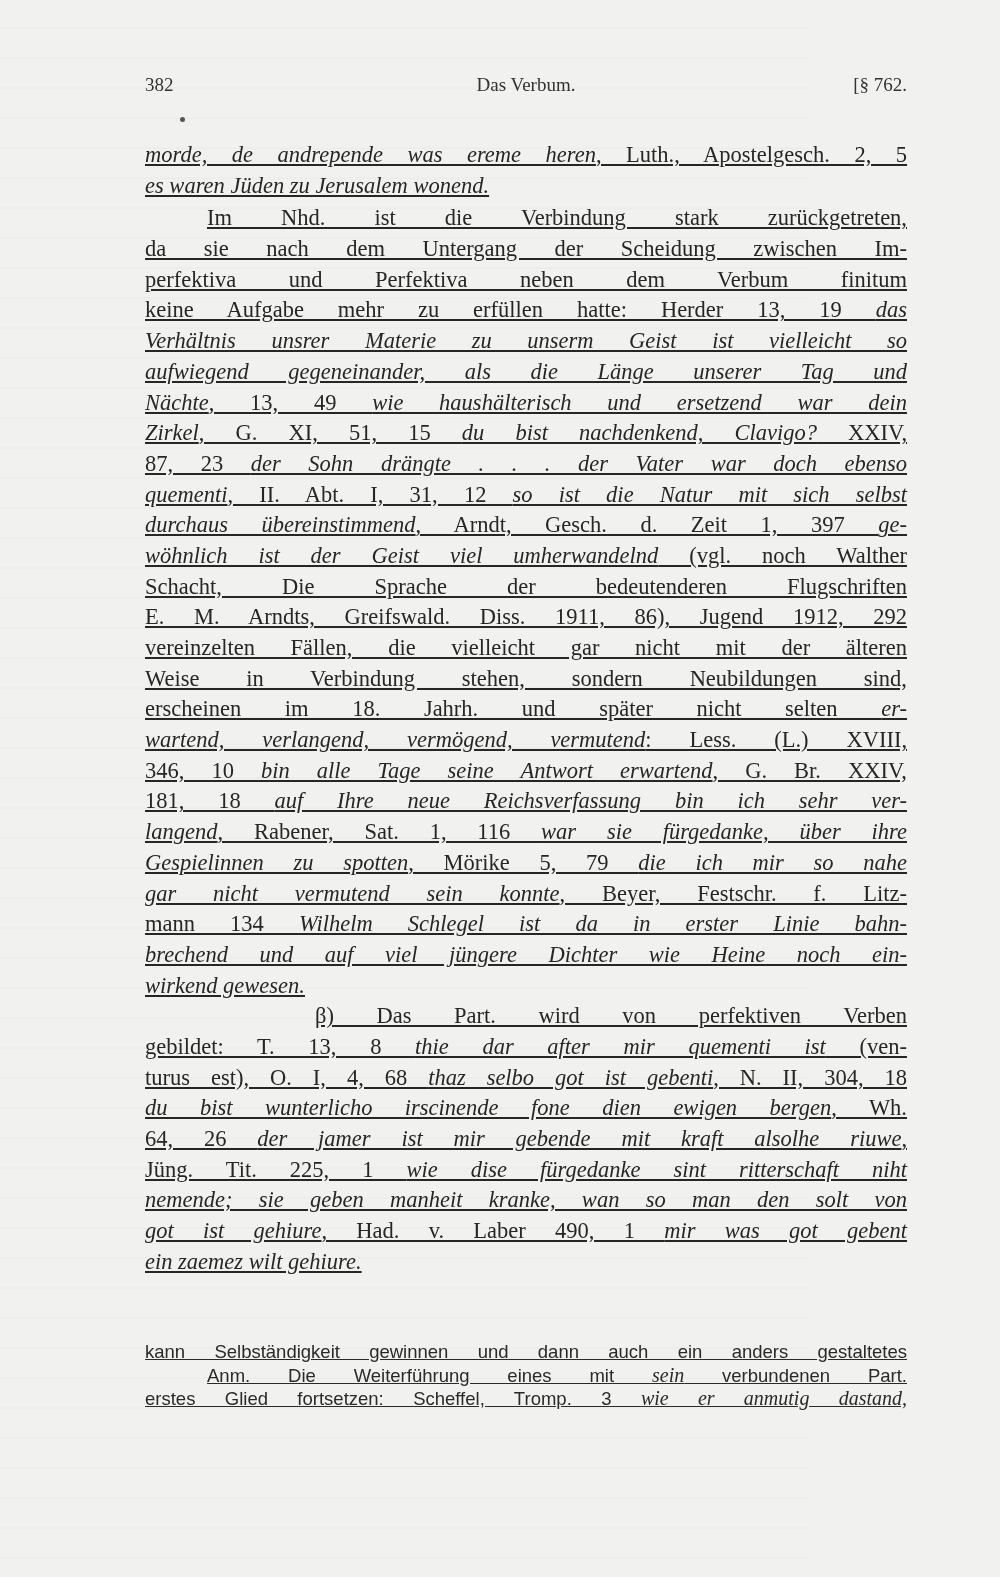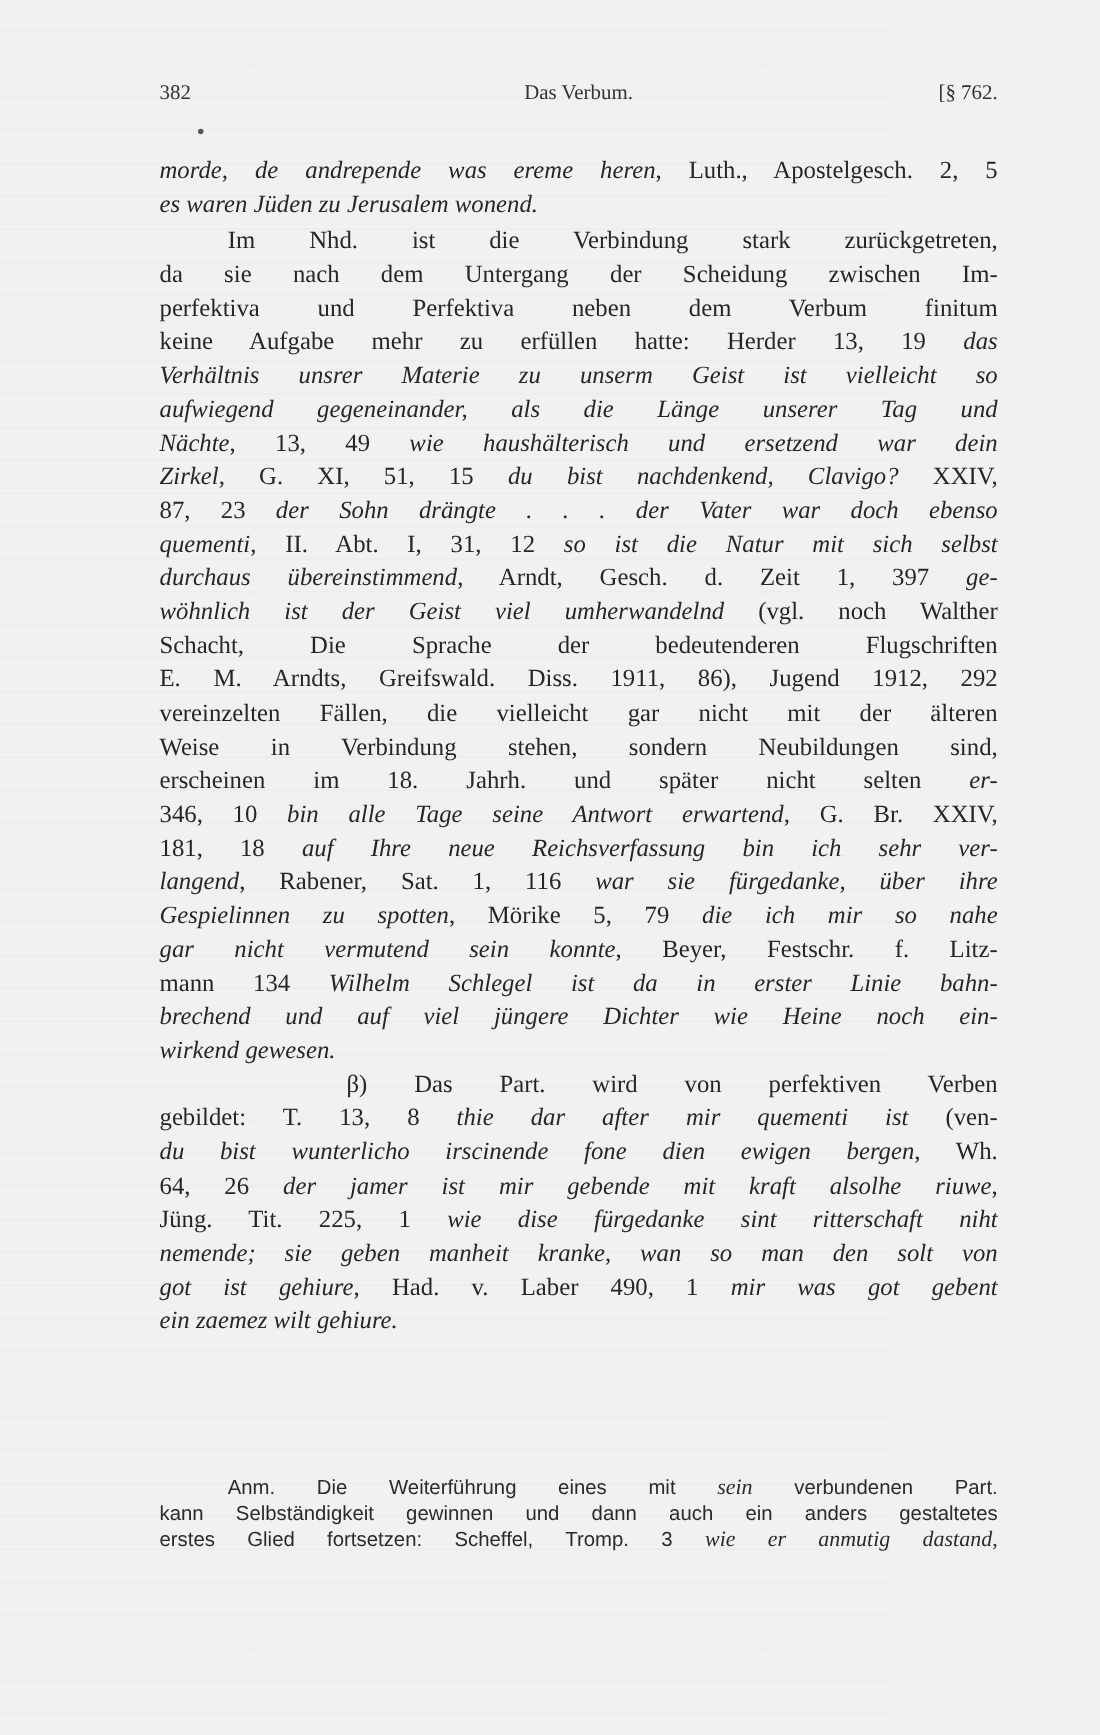--- a/index.html
+++ b/index.html
@@ -28,20 +28,21 @@
 
   .body-text {
     position: absolute; left: 145px; top: 140px; width: 762px;
     font-family: "Liberation Serif", "DejaVu Serif", serif;
     font-size: 22.5px; color: #262626;
   }
   .line {
     display: block; height: 30.7px; line-height: 30.7px;
     text-align: justify; text-align-last: justify; white-space: nowrap;
     overflow: visible;
+    text-decoration: underline;
   }
   .line.last { text-align-last: left; }
   .line.indent { padding-left: 62px; }
   .line.indent-beta { padding-left: 170px; }
   .line .it { font-style: italic; }
 
   .note {
     position: absolute; left: 145px; top: 1340px; width: 762px;
     font-family: "Liberation Sans", "DejaVu Sans", sans-serif;
     font-size: 18.5px; color: #2a2a2a;
@@ -74,35 +75,37 @@
       <div class="line "><span class="it">Zirkel</span><span>, G. XI, 51, 15 </span><span class="it">du bist nachdenkend, Clavigo?</span><span> XXIV,</span></div>
       <div class="line "><span>87, 23 </span><span class="it">der Sohn drängte . . . der Vater war doch ebenso</span></div>
       <div class="line "><span class="it">quementi</span><span>, II. Abt. I, 31, 12 </span><span class="it">so ist die Natur mit sich selbst</span></div>
       <div class="line "><span class="it">durchaus übereinstimmend</span><span>, Arndt, Gesch. d. Zeit 1, 397 </span><span class="it">ge-</span></div>
       <div class="line "><span class="it">wöhnlich ist der Geist viel umherwandelnd</span><span> (vgl. noch Walther</span></div>
       <div class="line "><span>Schacht, Die Sprache der bedeutenderen Flugschriften</span></div>
       <div class="line "><span>E. M. Arndts, Greifswald. Diss. 1911, 86), Jugend 1912, 292</span></div>
       <div class="line "><span>vereinzelten Fällen, die vielleicht gar nicht mit der älteren</span></div>
       <div class="line "><span>Weise in Verbindung stehen, sondern Neubildungen sind,</span></div>
       <div class="line "><span>erscheinen im 18. Jahrh. und später nicht selten </span><span class="it">er-</span></div>
+      <div class="line "><span class="it">wartend, verlangend, vermögend, vermutend</span><span>: Less. (L.) XVIII,</span></div>
       <div class="line "><span>346, 10 </span><span class="it">bin alle Tage seine Antwort erwartend</span><span>, G. Br. XXIV,</span></div>
       <div class="line "><span>181, 18 </span><span class="it">auf Ihre neue Reichsverfassung bin ich sehr ver-</span></div>
       <div class="line "><span class="it">langend</span><span>, Rabener, Sat. 1, 116 </span><span class="it">war sie fürgedanke, über ihre</span></div>
       <div class="line "><span class="it">Gespielinnen zu spotten</span><span>, Mörike 5, 79 </span><span class="it">die ich mir so nahe</span></div>
       <div class="line "><span class="it">gar nicht vermutend sein konnte</span><span>, Beyer, Festschr. f. Litz-</span></div>
       <div class="line "><span>mann 134 </span><span class="it">Wilhelm Schlegel ist da in erster Linie bahn-</span></div>
       <div class="line "><span class="it">brechend und auf viel jüngere Dichter wie Heine noch ein-</span></div>
       <div class="line last"><span class="it">wirkend gewesen.</span></div>
       <div class="line indent-beta"><span>β) Das Part. wird von perfektiven Verben</span></div>
       <div class="line "><span>gebildet: T. 13, 8 </span><span class="it">thie dar after mir quementi ist</span><span> (ven-</span></div>
+      <div class="line "><span>turus est), O. I, 4, 68 </span><span class="it">thaz selbo got ist gebenti</span><span>, N. II, 304, 18</span></div>
       <div class="line "><span class="it">du bist wunterlicho irscinende fone dien ewigen bergen</span><span>, Wh.</span></div>
       <div class="line "><span>64, 26 </span><span class="it">der jamer ist mir gebende mit kraft alsolhe riuwe</span><span>,</span></div>
       <div class="line "><span>Jüng. Tit. 225, 1 </span><span class="it">wie dise fürgedanke sint ritterschaft niht</span></div>
       <div class="line "><span class="it">nemende; sie geben manheit kranke, wan so man den solt von</span></div>
       <div class="line "><span class="it">got ist gehiure</span><span>, Had. v. Laber 490, 1 </span><span class="it">mir was got gebent</span></div>
       <div class="line last"><span class="it">ein zaemez wilt gehiure.</span></div>
     </div>
   <div class="note" id="note-text">
+      <div class="line "><span>kann Selbständigkeit gewinnen und dann auch ein anders gestaltetes</span></div>
       <div class="line indent"><span>Anm. Die Weiterführung eines mit </span><span class="it">sein</span><span> verbundenen Part.</span></div>
-      <div class="line "><span>kann Selbständigkeit gewinnen und dann auch ein anders gestaltetes</span></div>
       <div class="line "><span>erstes Glied fortsetzen: Scheffel, Tromp. 3 </span><span class="it">wie er anmutig dastand,</span></div>
     </div>
 </div>
 
 </body></html>

